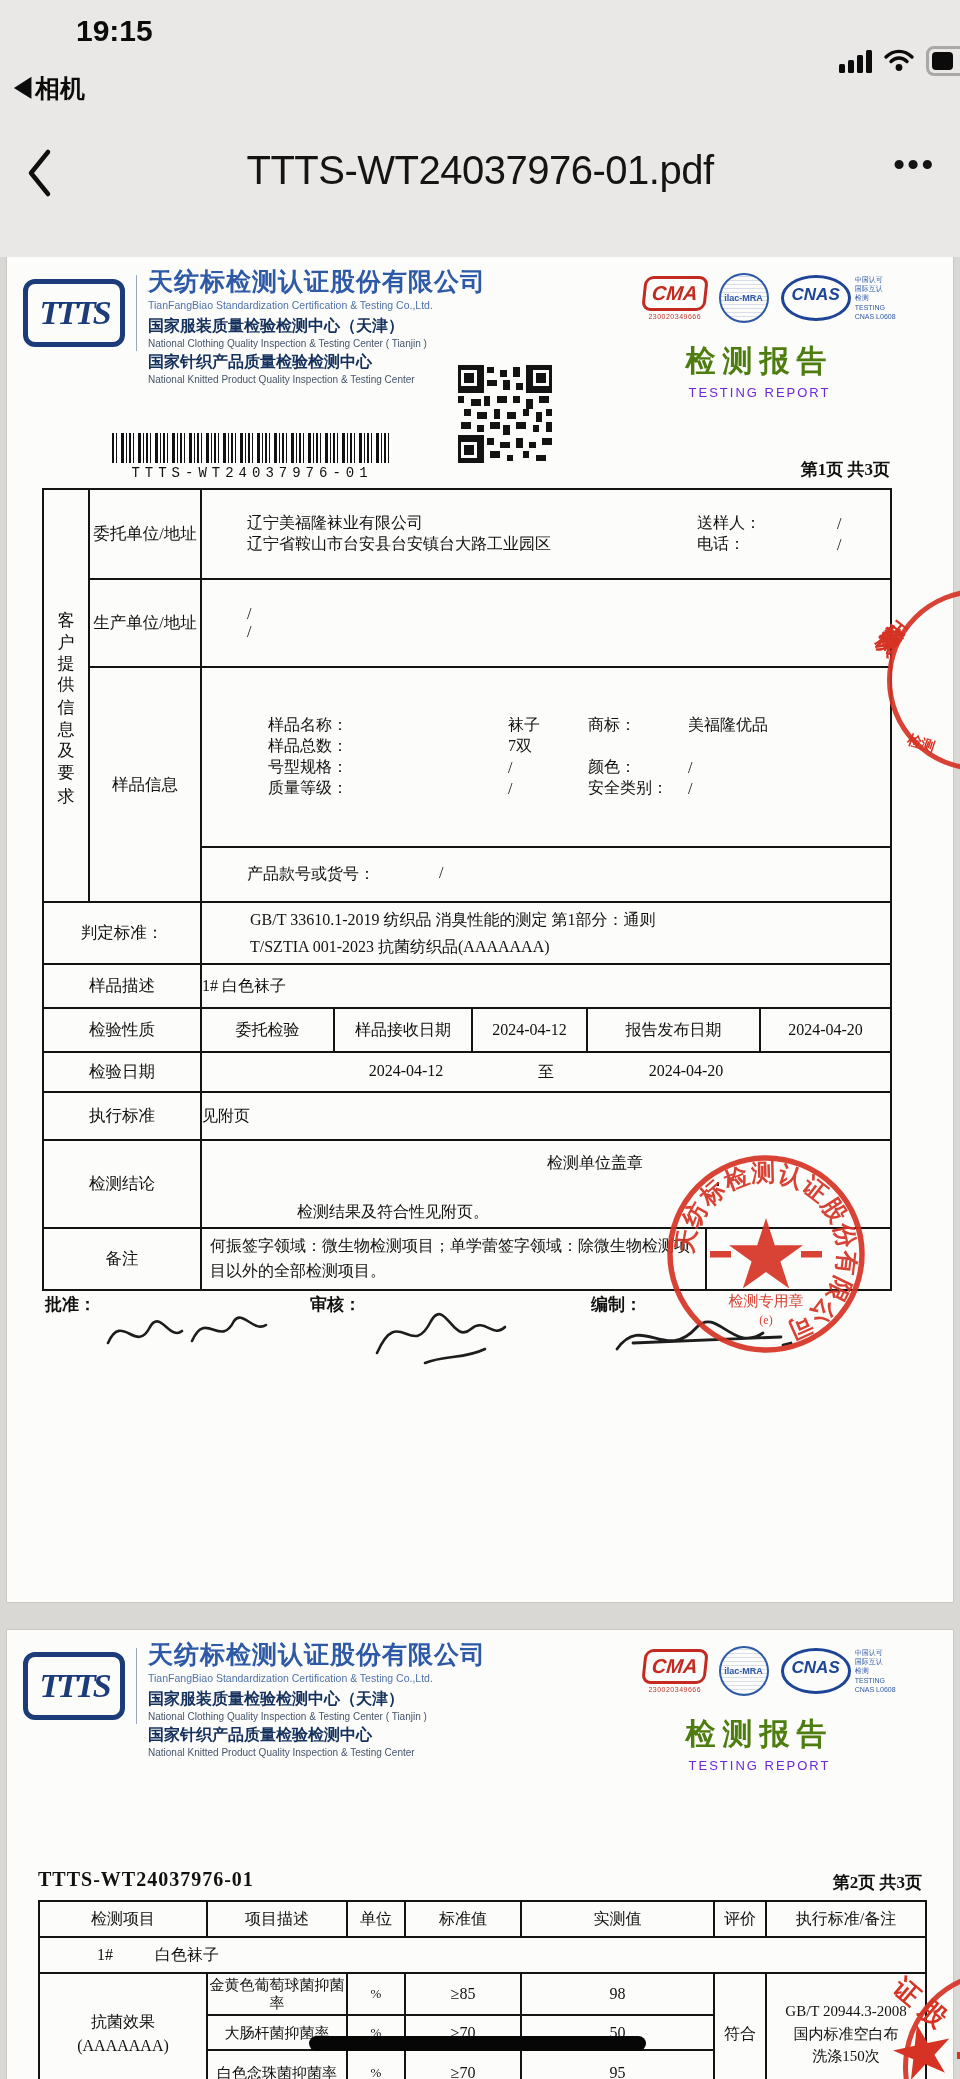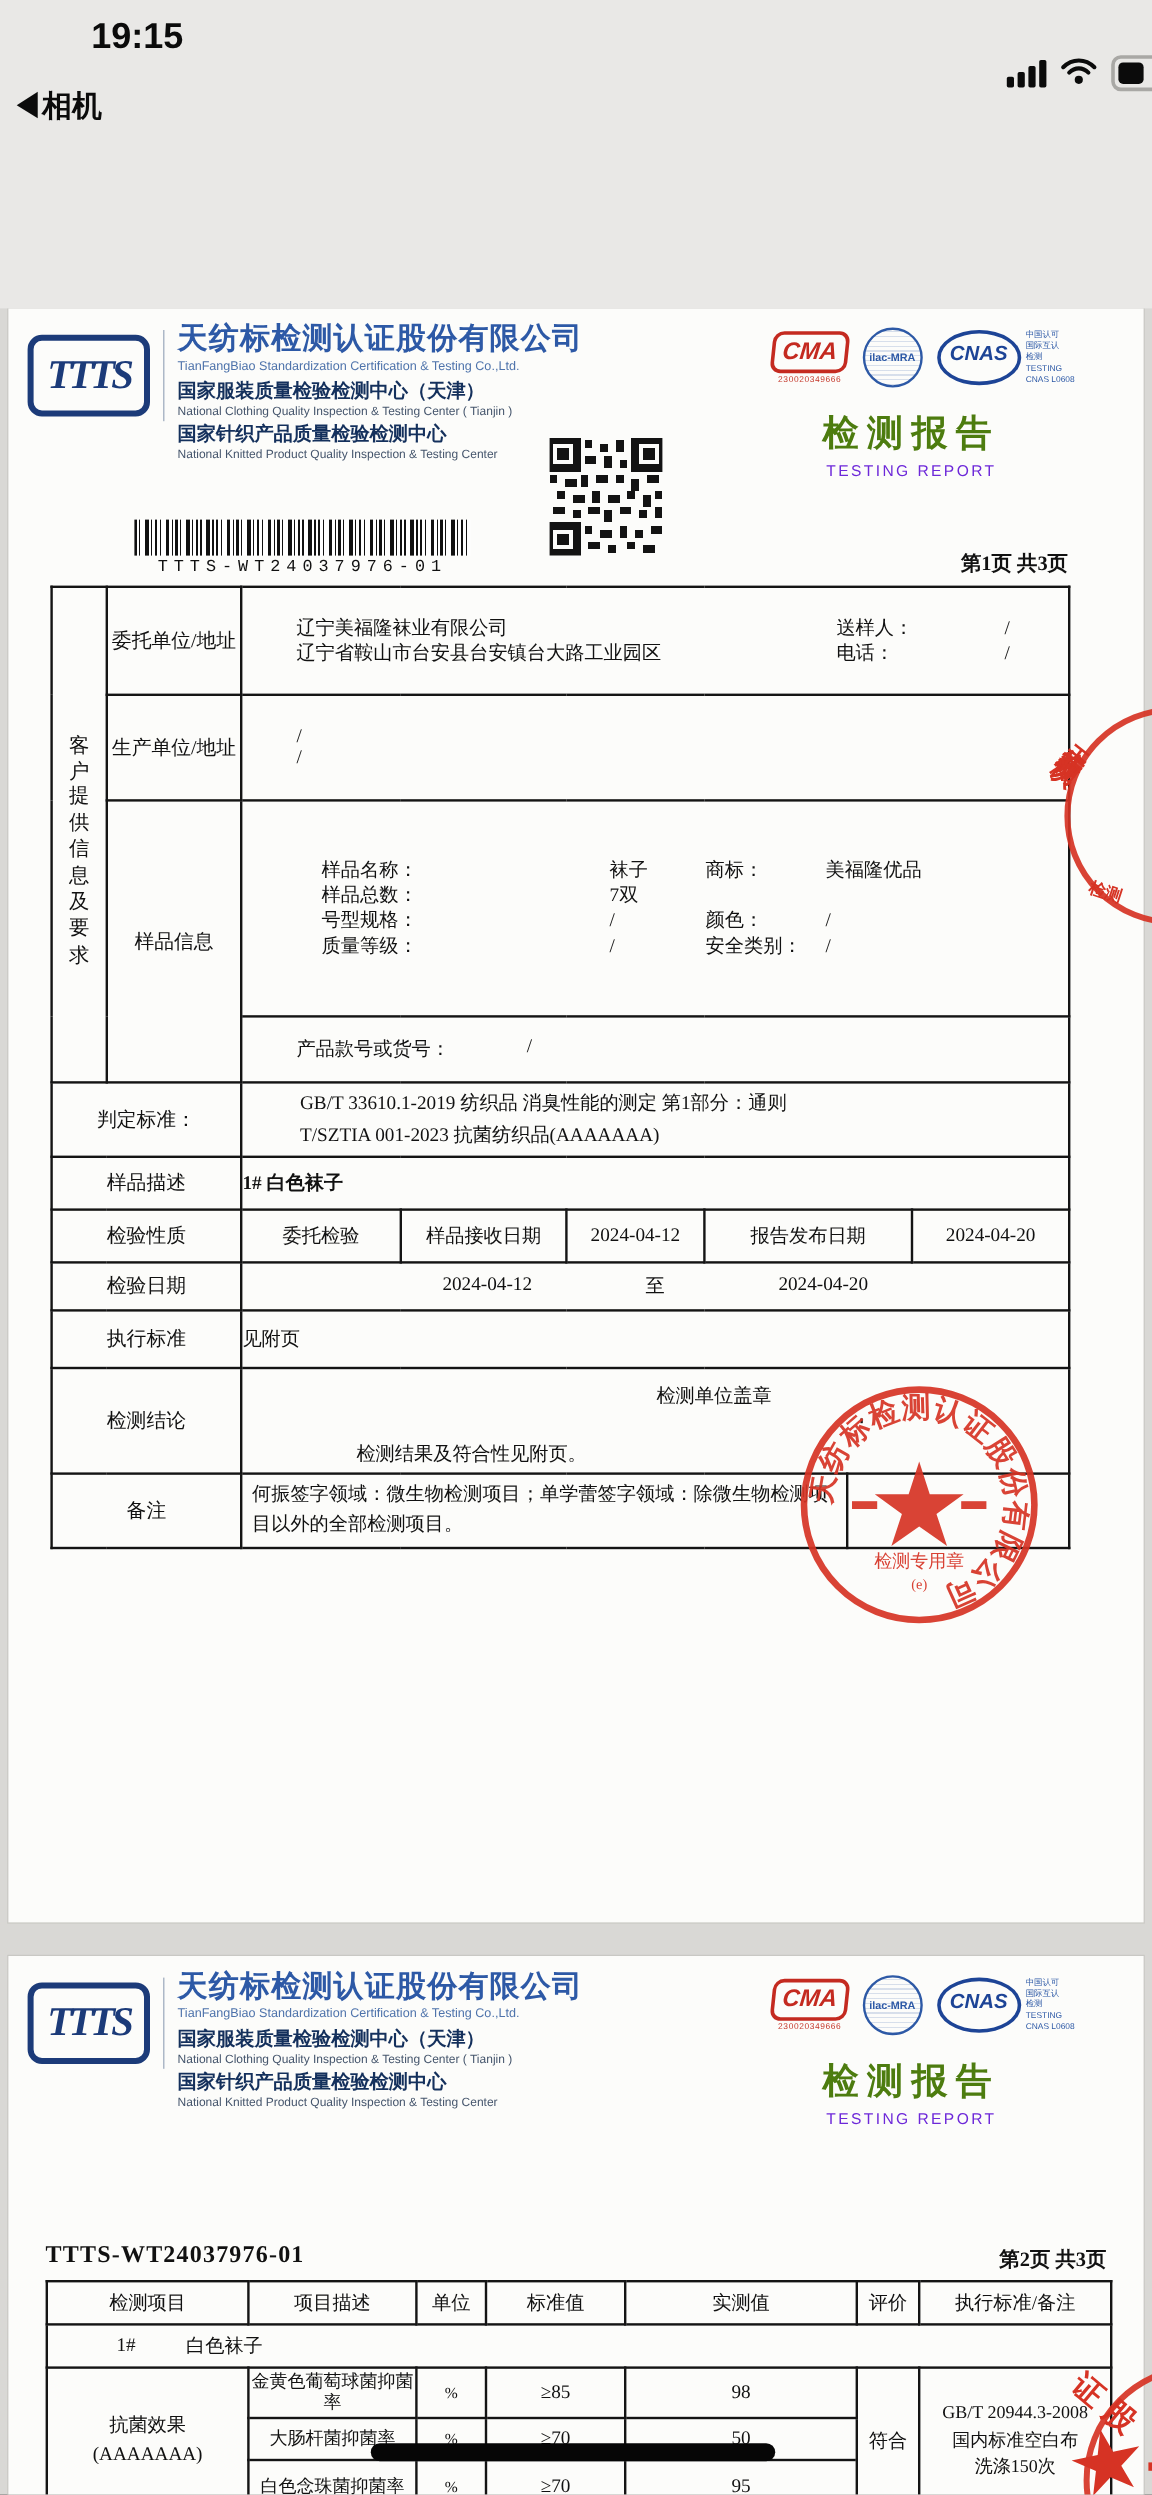--- a/index.html
+++ b/index.html
@@ -66,21 +66,21 @@
   .pairline{display:flex;align-items:center;}
   .pairline .main{margin-left:45px;width:450px;}
   .pairline .plab{width:140px;}
   .sline{display:flex;align-items:center;}
   .sl1{margin-left:66px;width:240px;}
   .sv1{width:80px;}
   .sl2{width:100px;}
   .mline{margin-left:45px;display:flex;}
   .mlab{width:192px;}
   .judge{padding-left:48px;line-height:1.7;white-space:nowrap;}
-  .descv{padding-left:12px;font-weight:bold;}
+  .descv{padding-left:12px;}
   .ccell{text-align:center;}
   .dline{display:flex;}
   .df{margin-left:124px;width:160px;text-align:center;}
   .dw{width:120px;text-align:center;}
   .dt{width:160px;text-align:center;}
   .execv{padding-left:45px;}
   .rel{position:relative;height:100%;}
   .concl-line{position:absolute;left:95px;top:18px;}
   .seal-hint{position:absolute;left:345px;bottom:10px;}
   .vline9{position:absolute;left:515px;top:-2px;bottom:-2px;width:2px;background:#141414;}
@@ -132,20 +132,29 @@
       <span>
         <svg width="32" height="25" viewBox="0 0 32 25">
             <path d="M3,10 C10.5,2.5 21.5,2.5 29,10" stroke="#0b0b0b" stroke-width="3.4" fill="none" stroke-linecap="round"></path>
             <path d="M8,14.5 C12.8,9.8 19.2,9.8 24,14.5" stroke="#0b0b0b" stroke-width="3.4" fill="none" stroke-linecap="round"></path>
             <circle cx="16" cy="20.5" r="3.4" fill="#0b0b0b"></circle>
           </svg>
       </span>
       <span class="battery">
           <span class="batfill"></span>
         </span>
+    </div>
+    <div class="navbar">
+      <div class="backbtn">
+        <svg width="28" height="50" viewBox="0 0 28 50">
+            <polyline points="22,4 5,25 22,46" stroke="#0f0f0f" stroke-width="4.5" fill="none" stroke-linecap="round" stroke-linejoin="round"></polyline>
+          </svg>
+      </div>
+      <div class="navtitle">TTTS-WT24037976-01.pdf</div>
+      <div class="morebtn">•••</div>
     </div>
   </div>
 
   <div class="page page1">
 
     <div class="rpt-header">
       <div class="logo-box">
           <span>TTTS</span>
         </div>
       <div class="hdr-divider"></div>
@@ -361,20 +370,34 @@
         <td colspan="5">
           <div class="rel">
             <div class="remarkv">何振签字领域：微生物检测项目；单学蕾签字领域：除微生物检测项目以外的全部检测项目。</div>
             <div class="vline10"></div>
           </div>
         </td>
       </tr>
     </tbody>
       </table>
 
+    <div class="approval">
+      <span class="ap-lab apl1">批准：</span>
+      <span class="ap-lab apl2">审核：</span>
+      <span class="ap-lab apl3">编制：</span>
+      <svg class="sig" style="left:55px;top:8px" width="180" height="62" viewBox="0 0 180 62">
+        <path d="M8,42 C22,10 36,54 50,26 C60,8 70,40 82,30 M92,40 C106,8 120,48 134,20 C142,8 154,32 166,24" stroke="#1d1d1d" stroke-width="2.6" fill="none" stroke-linecap="round"></path>
+      </svg>
+      <svg class="sig" style="left:322px;top:4px" width="150" height="78" viewBox="0 0 150 78">
+        <path d="M10,56 C32,6 44,64 64,24 C78,0 86,48 104,32 C118,20 126,42 138,30 M58,66 C78,58 98,62 118,52" stroke="#1d1d1d" stroke-width="2.6" fill="none" stroke-linecap="round"></path>
+      </svg>
+      <svg class="sig" style="left:560px;top:12px" width="210" height="60" viewBox="0 0 210 60">
+        <path d="M12,44 C38,8 60,58 92,22 C112,2 128,48 158,28 M28,38 L176,32 M178,40 L186,38" stroke="#1d1d1d" stroke-width="2.8" fill="none" stroke-linecap="round"></path>
+      </svg>
+    </div>
 
     <svg class="stamp-main" width="212" height="212" viewBox="0 0 212 212">
       <defs>
           <path id="ringpath" d="M106,106 m-73,0 a73,73 0 1,1 146,0 a73,73 0 1,1 -146,0"></path>
         </defs>
       <circle cx="106" cy="106" r="96" stroke="#d63324" stroke-width="5.5" fill="none" opacity=".92"></circle>
       <path d="M106,70 L114.8,97.2 L143,97.2 L120.4,113.6 L129.2,140.4 L106,124 L82.8,140.4 L91.6,113.6 L69,97.2 L97.2,97.2 Z" fill="#d63324" opacity=".92"></path>
       <rect x="50" y="103" width="21" height="6.5" fill="#d63324" opacity=".92"></rect>
       <rect x="141" y="103" width="21" height="6.5" fill="#d63324" opacity=".92"></rect>
       <text font-size="24" fill="#d63324" opacity=".92" font-weight="bold" letter-spacing="1">

